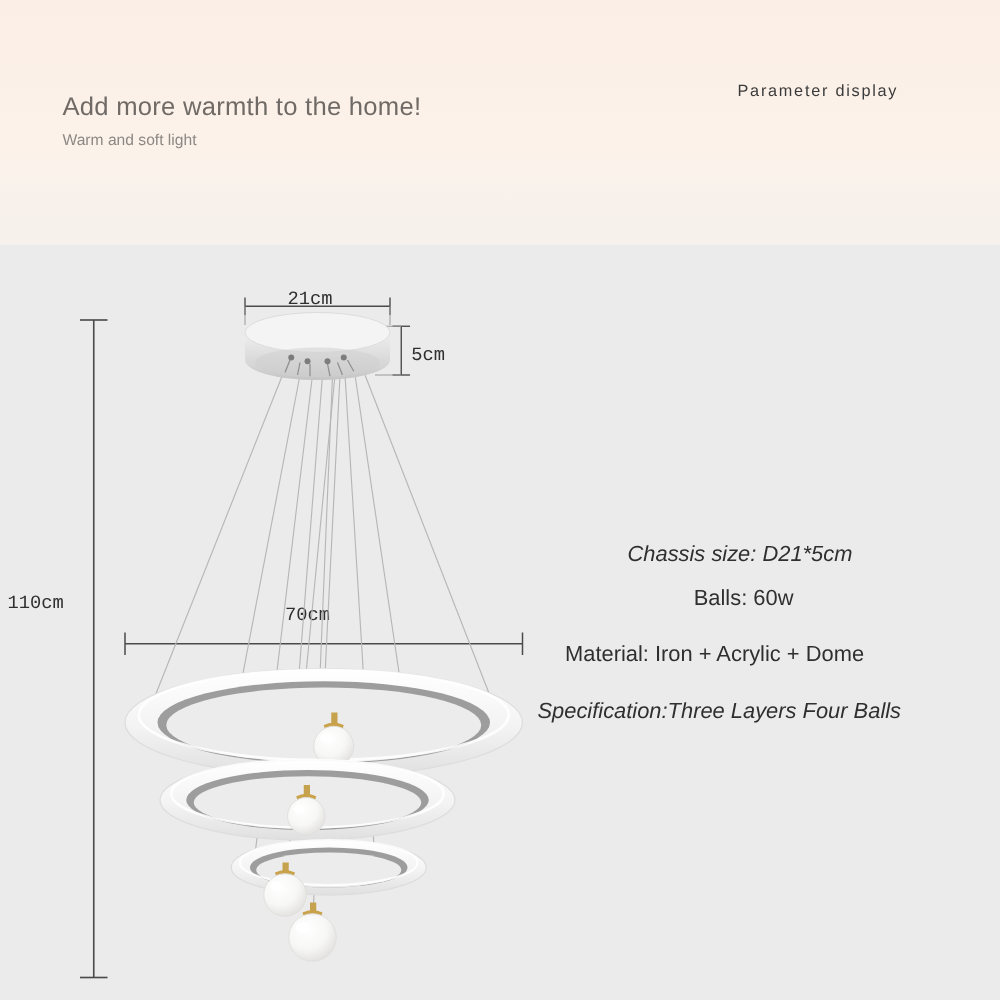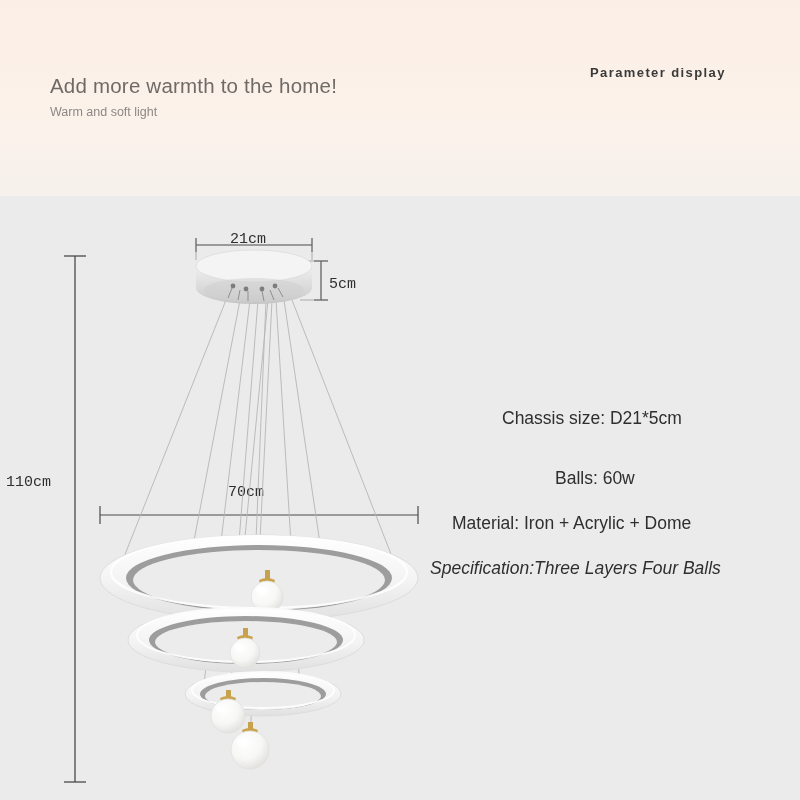--- a/index.html
+++ b/index.html
@@ -45,21 +45,21 @@
     font-size: 12.5px;
     color: #8d8884;
     white-space: nowrap;
     text-align: right;
   }
   #param-title {
     position: absolute;
     left: 590px;
     top: 65px;
     font-size: 13px;
-    font-weight: bold;
+    font-weight: normal;
     color: #3a3a3a;
     letter-spacing: 1.4px;
     white-space: nowrap;
   }
 
   
   #body-area {
     position: absolute;
     left: 0;
     top: 196px;
@@ -69,21 +69,21 @@
   }
 
   
   .spec-line {
     position: absolute;
     font-size: 17.5px;
     color: #2f2f2f;
     white-space: nowrap;
   }
   #spec-0 { left: 529px; top: 378px; }
-  #spec-1 { left: 502px; top: 408px; }
+  #spec-1 { left: 502px; top: 433px; font-style: italic; }
   #spec-2 { left: 555px; top: 468px; }
   #spec-3 { left: 452px; top: 513px; }
   #spec-4 { left: 430px; top: 558px; font-style: italic; }
 
   
   .dim-label {
     position: absolute;
     font-size: 15px;
     color: #2f2f2f;
     white-space: nowrap;

